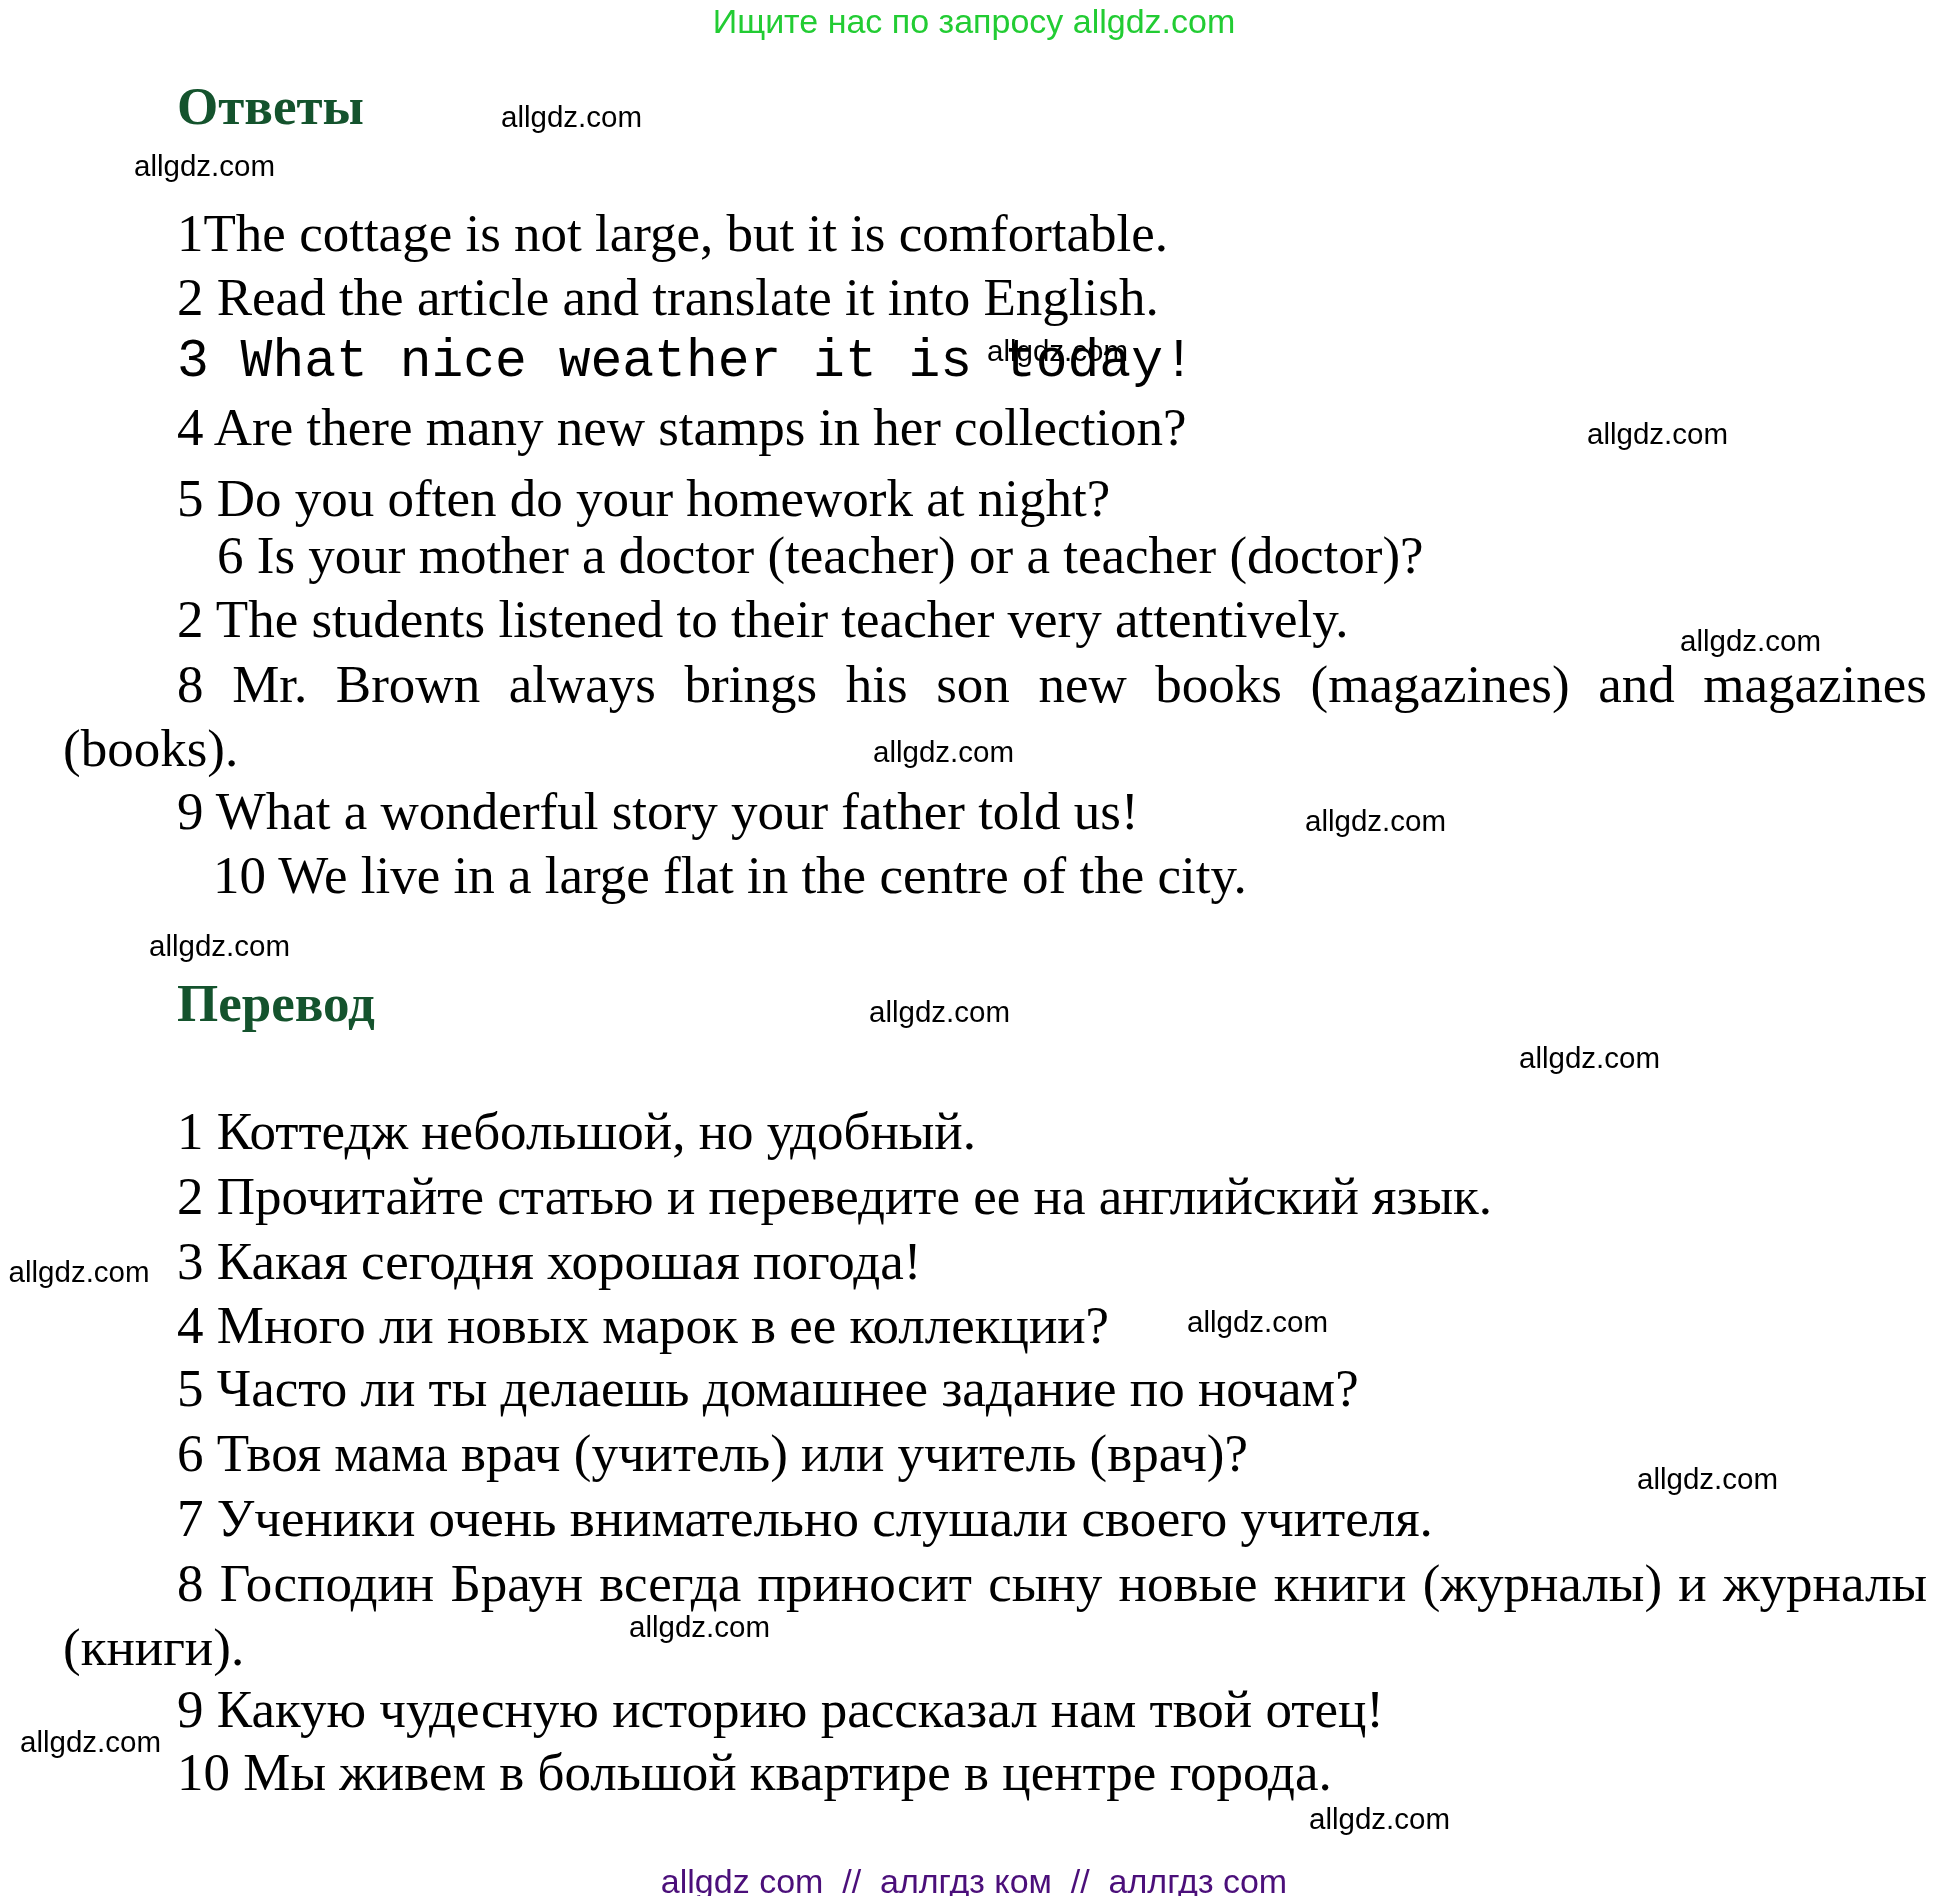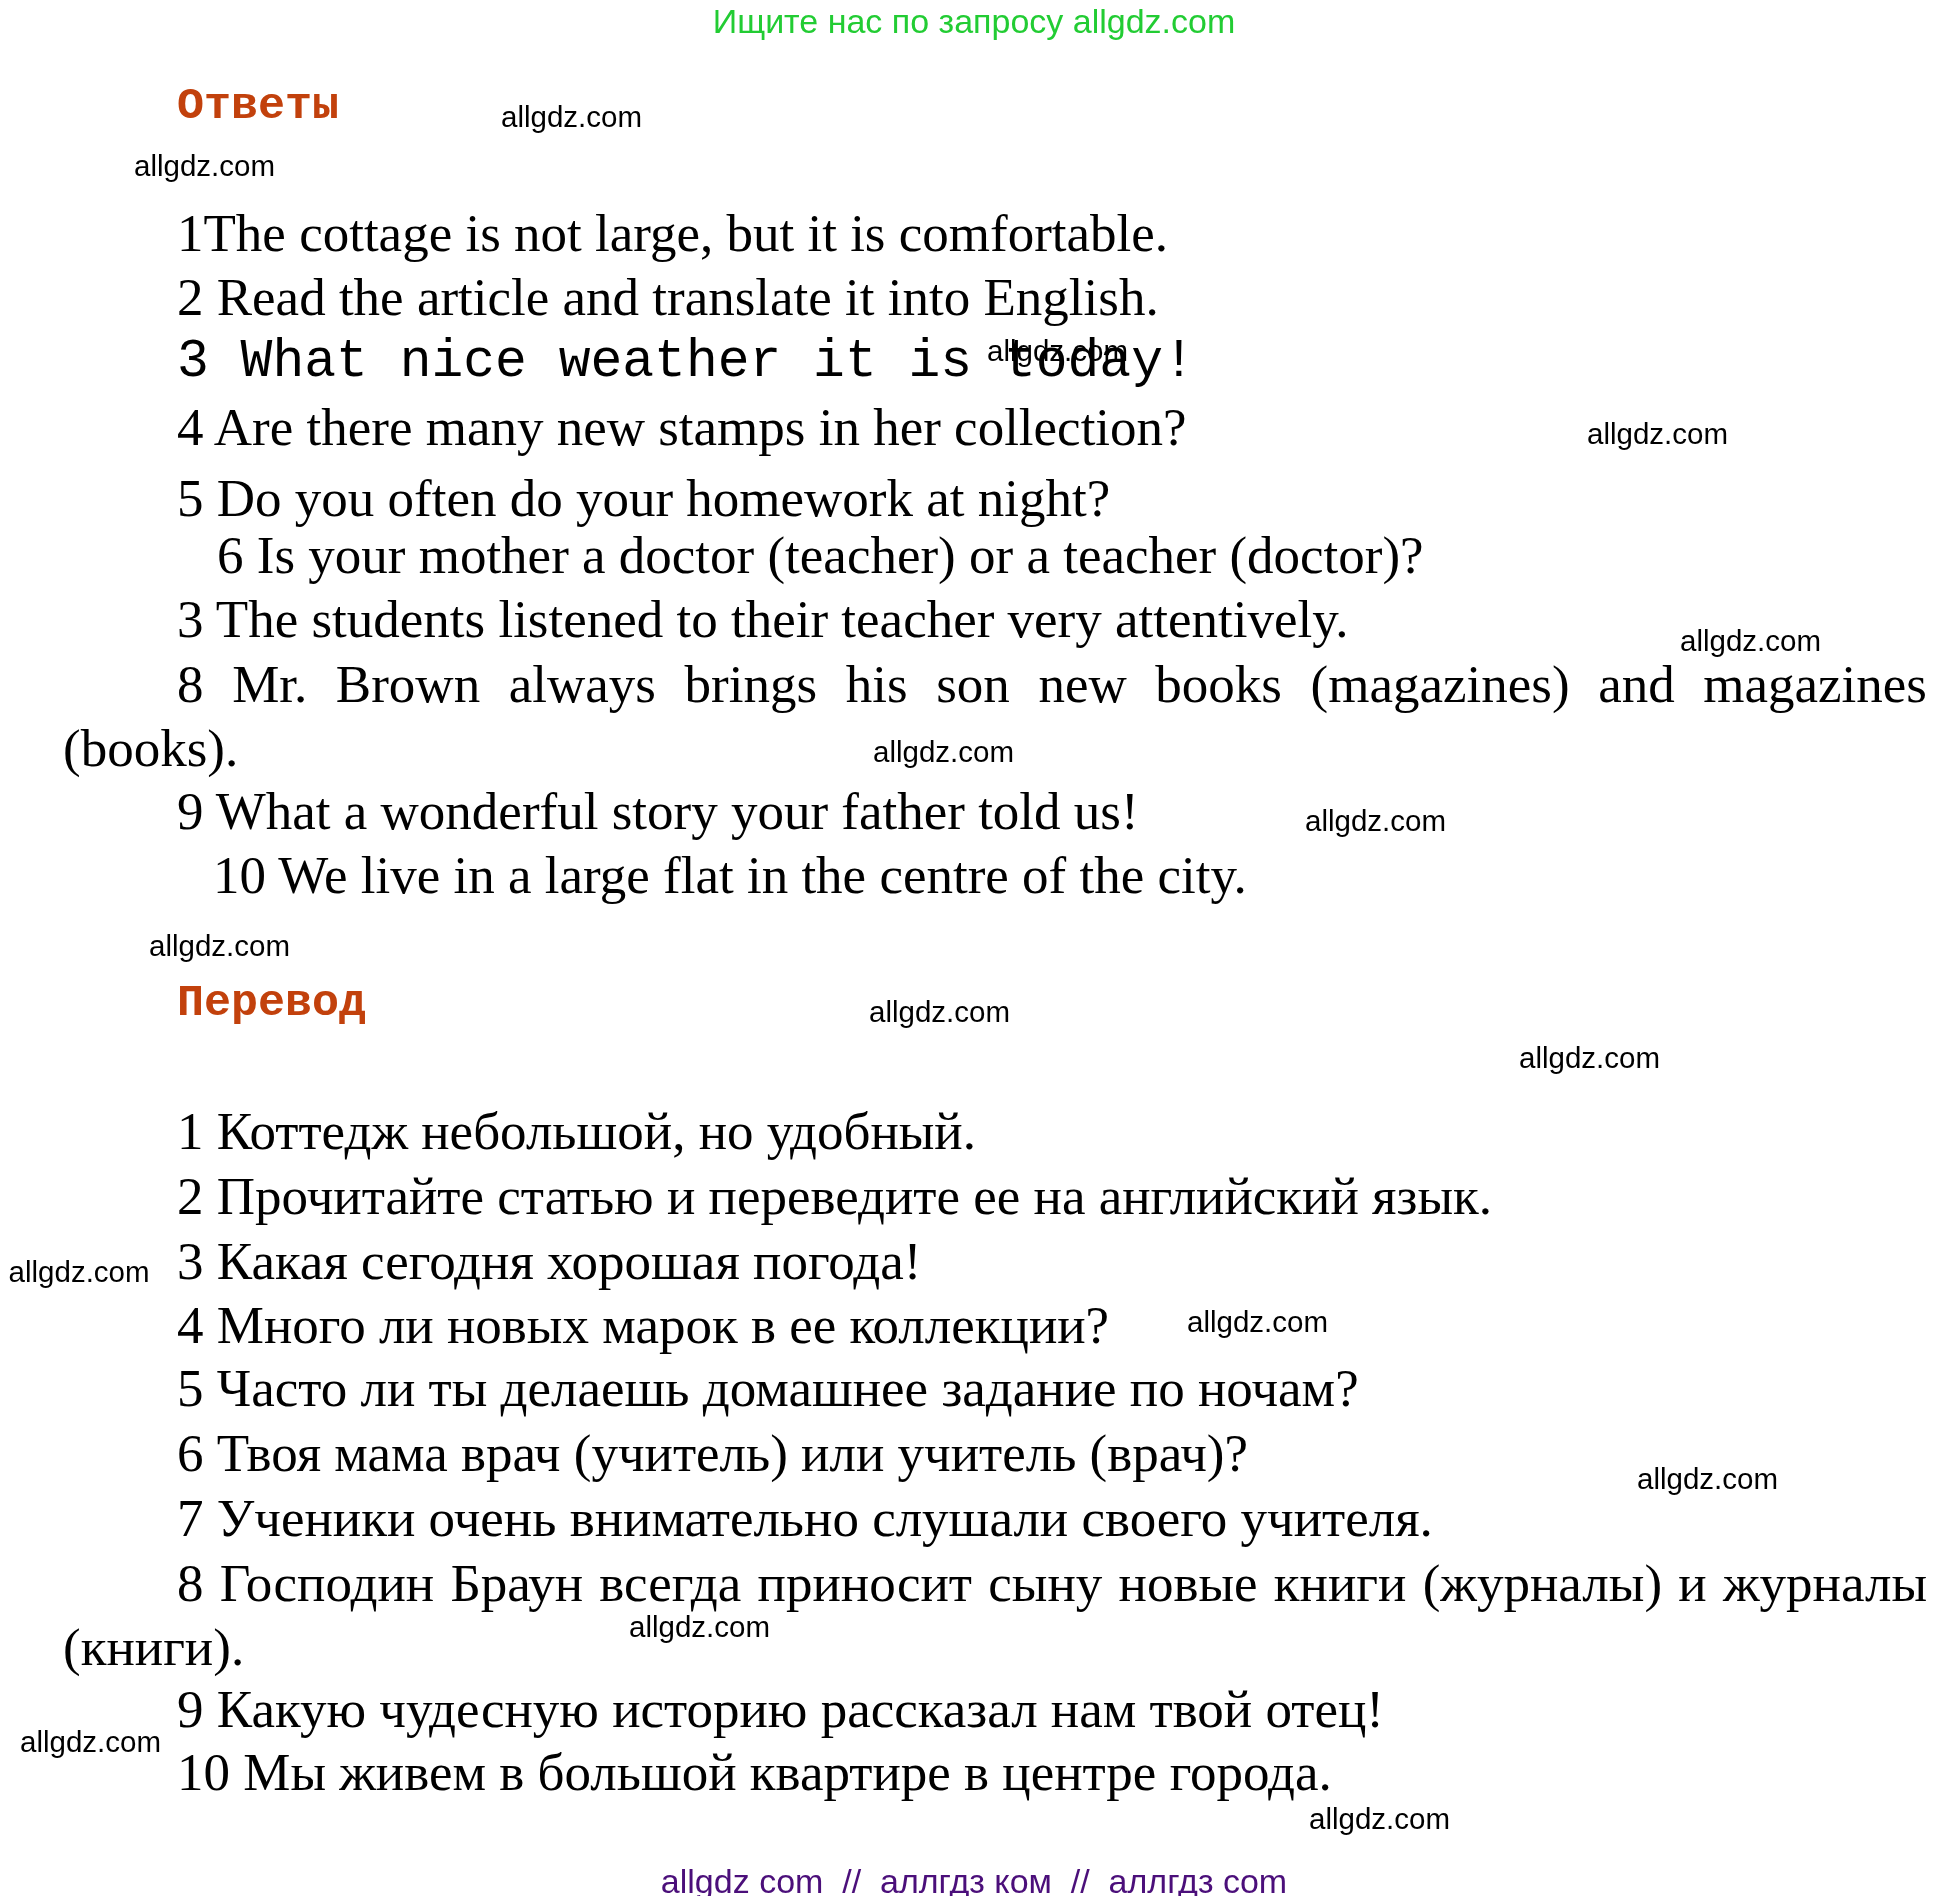--- a/index.html
+++ b/index.html
@@ -1,38 +1,38 @@
 <!DOCTYPE html>
 <html style="font-size:15px"><head>
 <meta charset="utf-8">
 <style>
   html, body { margin:0; padding:0; background:#ffffff; }
   body { width:1942px; height:1897px; position:relative; overflow:hidden; }
   .abs { position:absolute; white-space:nowrap; }
   .header { left:0; width:1948px; text-align:center; top:1.9px; font-family:"Liberation Sans", sans-serif; font-size:34px; color:#22cc33; line-height:38px; }
-  .heading { font-family:Liberation Mono, monospace; font-weight:bold; font-size:45px; color:#c2410c; line-height:57px; }
+  .heading { font-family:Liberation Serif, serif; font-weight:bold; font-size:53px; color:#14532d; line-height:57px; }
   .line { font-family:"Liberation Serif", serif; font-size:53px; color:#000; line-height:63px; left:177px; }
   .wrap-line { left:63px; width:1864px; white-space:normal; text-align:justify; text-align-last:left; text-indent:114px; line-height:64px; }
   .wm { font-family:"Liberation Sans", sans-serif; font-size:29.5px; color:#000; line-height:32px; }
   .footer { left:0; width:1948px; text-align:center; font-family:"Liberation Sans", sans-serif; font-size:34px; color:#4b0f7a; line-height:38px; top:1862px; }
 </style>
 </head>
 <body>
 
 <div class="abs header">Ищите нас по запросу allgdz.com</div>
 
 <div class="abs heading" style="left:177px; top:78px;">Ответы</div>
 
 <div class="abs line" style="top:202px;">1The cottage is not large, but it is comfortable.</div>
 <div class="abs line" style="top:266px;">2 Read the article and translate it into English.</div>
 <div class="abs line" style="top:331px;font-family:Liberation Mono, monospace;">3 What nice weather it is today!</div>
 <div class="abs line" style="top:396px;">4 Are there many new stamps in her collection?</div>
 <div class="abs line" style="top:451px;margin-top:16px;">5 Do you often do your homework at night?</div>
 <div class="abs line" style="top:524px;margin-left:40px;">6 Is your mother a doctor (teacher) or a teacher (doctor)?</div>
-<div class="abs line" style="top:588px;">3 The students listened to their teacher very attentively.</div>
+<div class="abs line" style="top:588px;">2 The students listened to their teacher very attentively.</div>
 <div class="abs line wrap-line" style="top:652px;">8 Mr. Brown always brings his son new books (magazines) and magazines (books).</div>
 <div class="abs line" style="top:780px;">9 What a wonderful story your father told us!</div>
 <div class="abs line" style="top:844px;margin-left:36px;">10 We live in a large flat in the centre of the city.</div>
 
 <div class="abs heading" style="left:177px; top:975px;">Перевод</div>
 
 <div class="abs line" style="top:1100px;">1 Коттедж небольшой, но удобный.</div>
 <div class="abs line" style="top:1165px;">2 Прочитайте статью и переведите ее на английский язык.</div>
 <div class="abs line" style="top:1230px;">3 Какая сегодня хорошая погода!</div>
 <div class="abs line" style="top:1294px;">4 Много ли новых марок в ее коллекции?</div>

